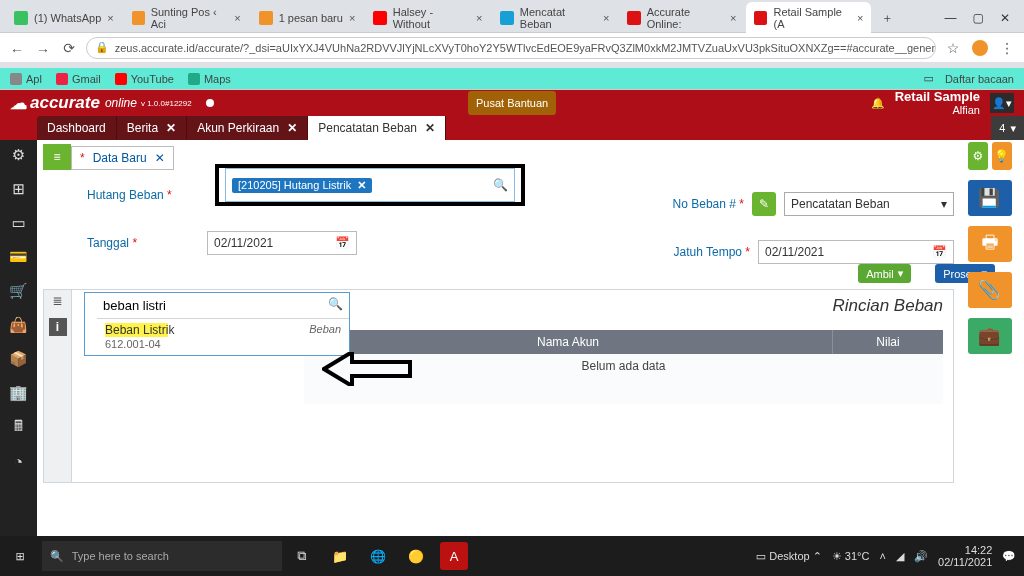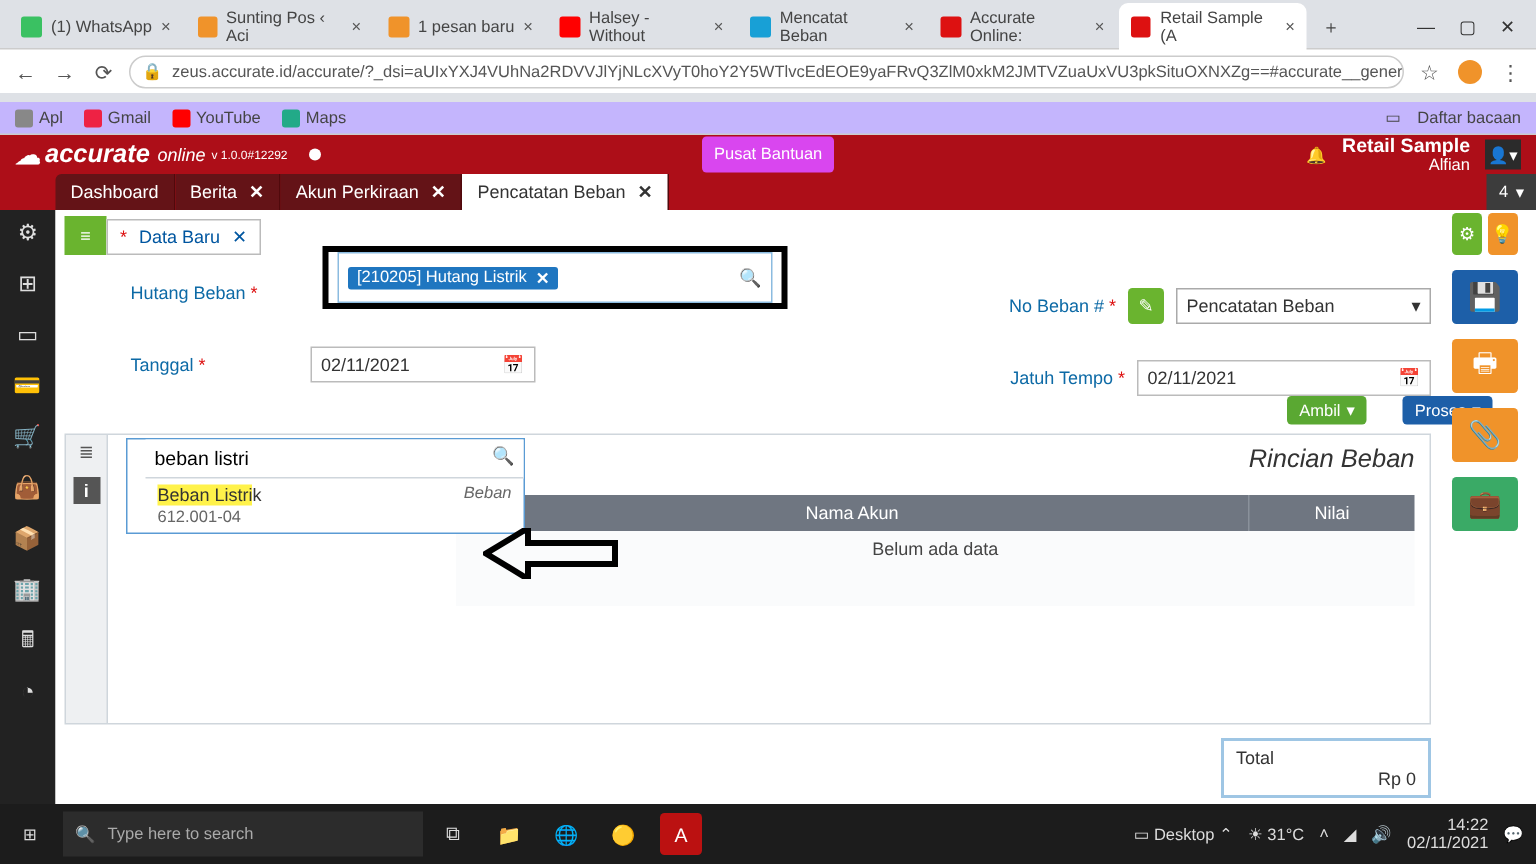--- a/index.html
+++ b/index.html
@@ -13,32 +13,32 @@
   .tab .fav { width:14px; height:14px; display:inline-block; border-radius:2px; }
   .tab .close { color:#555; font-size:11px; }
   .tab-add { padding:4px 8px; color:#444; }
   .win-ctrl { margin-left:auto; display:flex; gap:16px; padding:0 8px; color:#333; }
   .addr-bar { background:#fff; height:30px; display:flex; align-items:center; gap:8px; padding:0 8px; border-top:1px solid #ccc; }
   .nav-icn { color:#555; font-size:14px; width:18px; text-align:center; }
   .url-box { flex:1; height:22px; border:1px solid #ccc; border-radius:12px; display:flex; align-items:center; gap:6px; padding:0 8px; font-size:11px; color:#555; overflow:hidden; white-space:nowrap; }
   .addr-right { display:flex; align-items:center; gap:10px; }
   .avatar-dot { width:16px; height:16px; border-radius:50%; background:#f0932a; }
 
-  .bookmarks { height:22px; background:#c4b5fd; display:flex; align-items:center; gap:14px; padding:0 10px; font-size:11px; color:#444; border-bottom:1px solid #ccc; }
+  .bookmarks { height:22px; background:#5eead4; display:flex; align-items:center; gap:14px; padding:0 10px; font-size:11px; color:#444; border-bottom:1px solid #ccc; }
   .bm { display:flex; align-items:center; gap:4px; }
   .bm .ico { width:12px; height:12px; display:inline-block; border-radius:2px; }
   .bm-right { margin-left:auto; }
 
   
   .app-header { background:#ad0e18; height:26px; display:flex; align-items:center; color:#fff; padding:0 10px; }
   .logo { font-style:italic; font-weight:bold; font-size:17px; display:flex; align-items:center; gap:3px; }
   .logo small { font-size:12px; font-weight:normal; margin-left:2px; }
   .logo-ver { font-size:8px; margin-left:4px; }
   .logo-dot { width:8px; height:8px; border-radius:50%; background:#fff; margin-left:14px; }
-  .pusat { position:absolute; left:468px; background:#d946ef; color:#fff; font-size:11px; padding:6px 8px; border-radius:3px; }
+  .pusat { position:absolute; left:468px; background:#a16207; color:#fff; font-size:11px; padding:6px 8px; border-radius:3px; }
   .hdr-right { margin-left:auto; display:flex; align-items:center; gap:10px; font-size:11px; }
   .hdr-company { text-align:right; line-height:1.1; }
   .hdr-company b { font-size:13px; }
   .hdr-user-ico { width:24px; height:20px; background:#2b2b2b; display:flex; align-items:center; justify-content:center; }
 
   
   .app-tabs { background:#ad0e18; height:24px; display:flex; padding-left:37px; color:#fff; }
   .app-tab { display:flex; align-items:center; padding:0 10px; gap:8px; font-size:12px; background:#641317; border-right:1px solid #50090c; }
   .app-tab.first { border-radius:4px 0 0 0; }
   .app-tab.active { background:#fff; color:#333; }
@@ -323,24 +323,20 @@
     <div class="search-pop">
       <input value="beban listri" style="">
       <span class="sg">🔍</span>
       <div class="pop-item">
         <span class="hl">Beban Listri</span><span>k</span><span class="tag">Beban</span><br>
         <span class="code">612.001-04</span>
       </div>
     </div>
   </div>
 
-  <div class="total-box">
-    <div>Total</div>
-    <div class="val">Rp 0</div>
-  </div>
 </div>
 
 <div class="arrow">
   <svg viewBox="0 0 90 34">
       <path d="M88 10 L88 24 L30 24 L30 34 L2 17 L30 0 L30 10 Z" fill="none" stroke="#000" stroke-width="4"></path>
     </svg>
 </div>
 
 <div class="bigbtns">
   <div class="bb-row">

